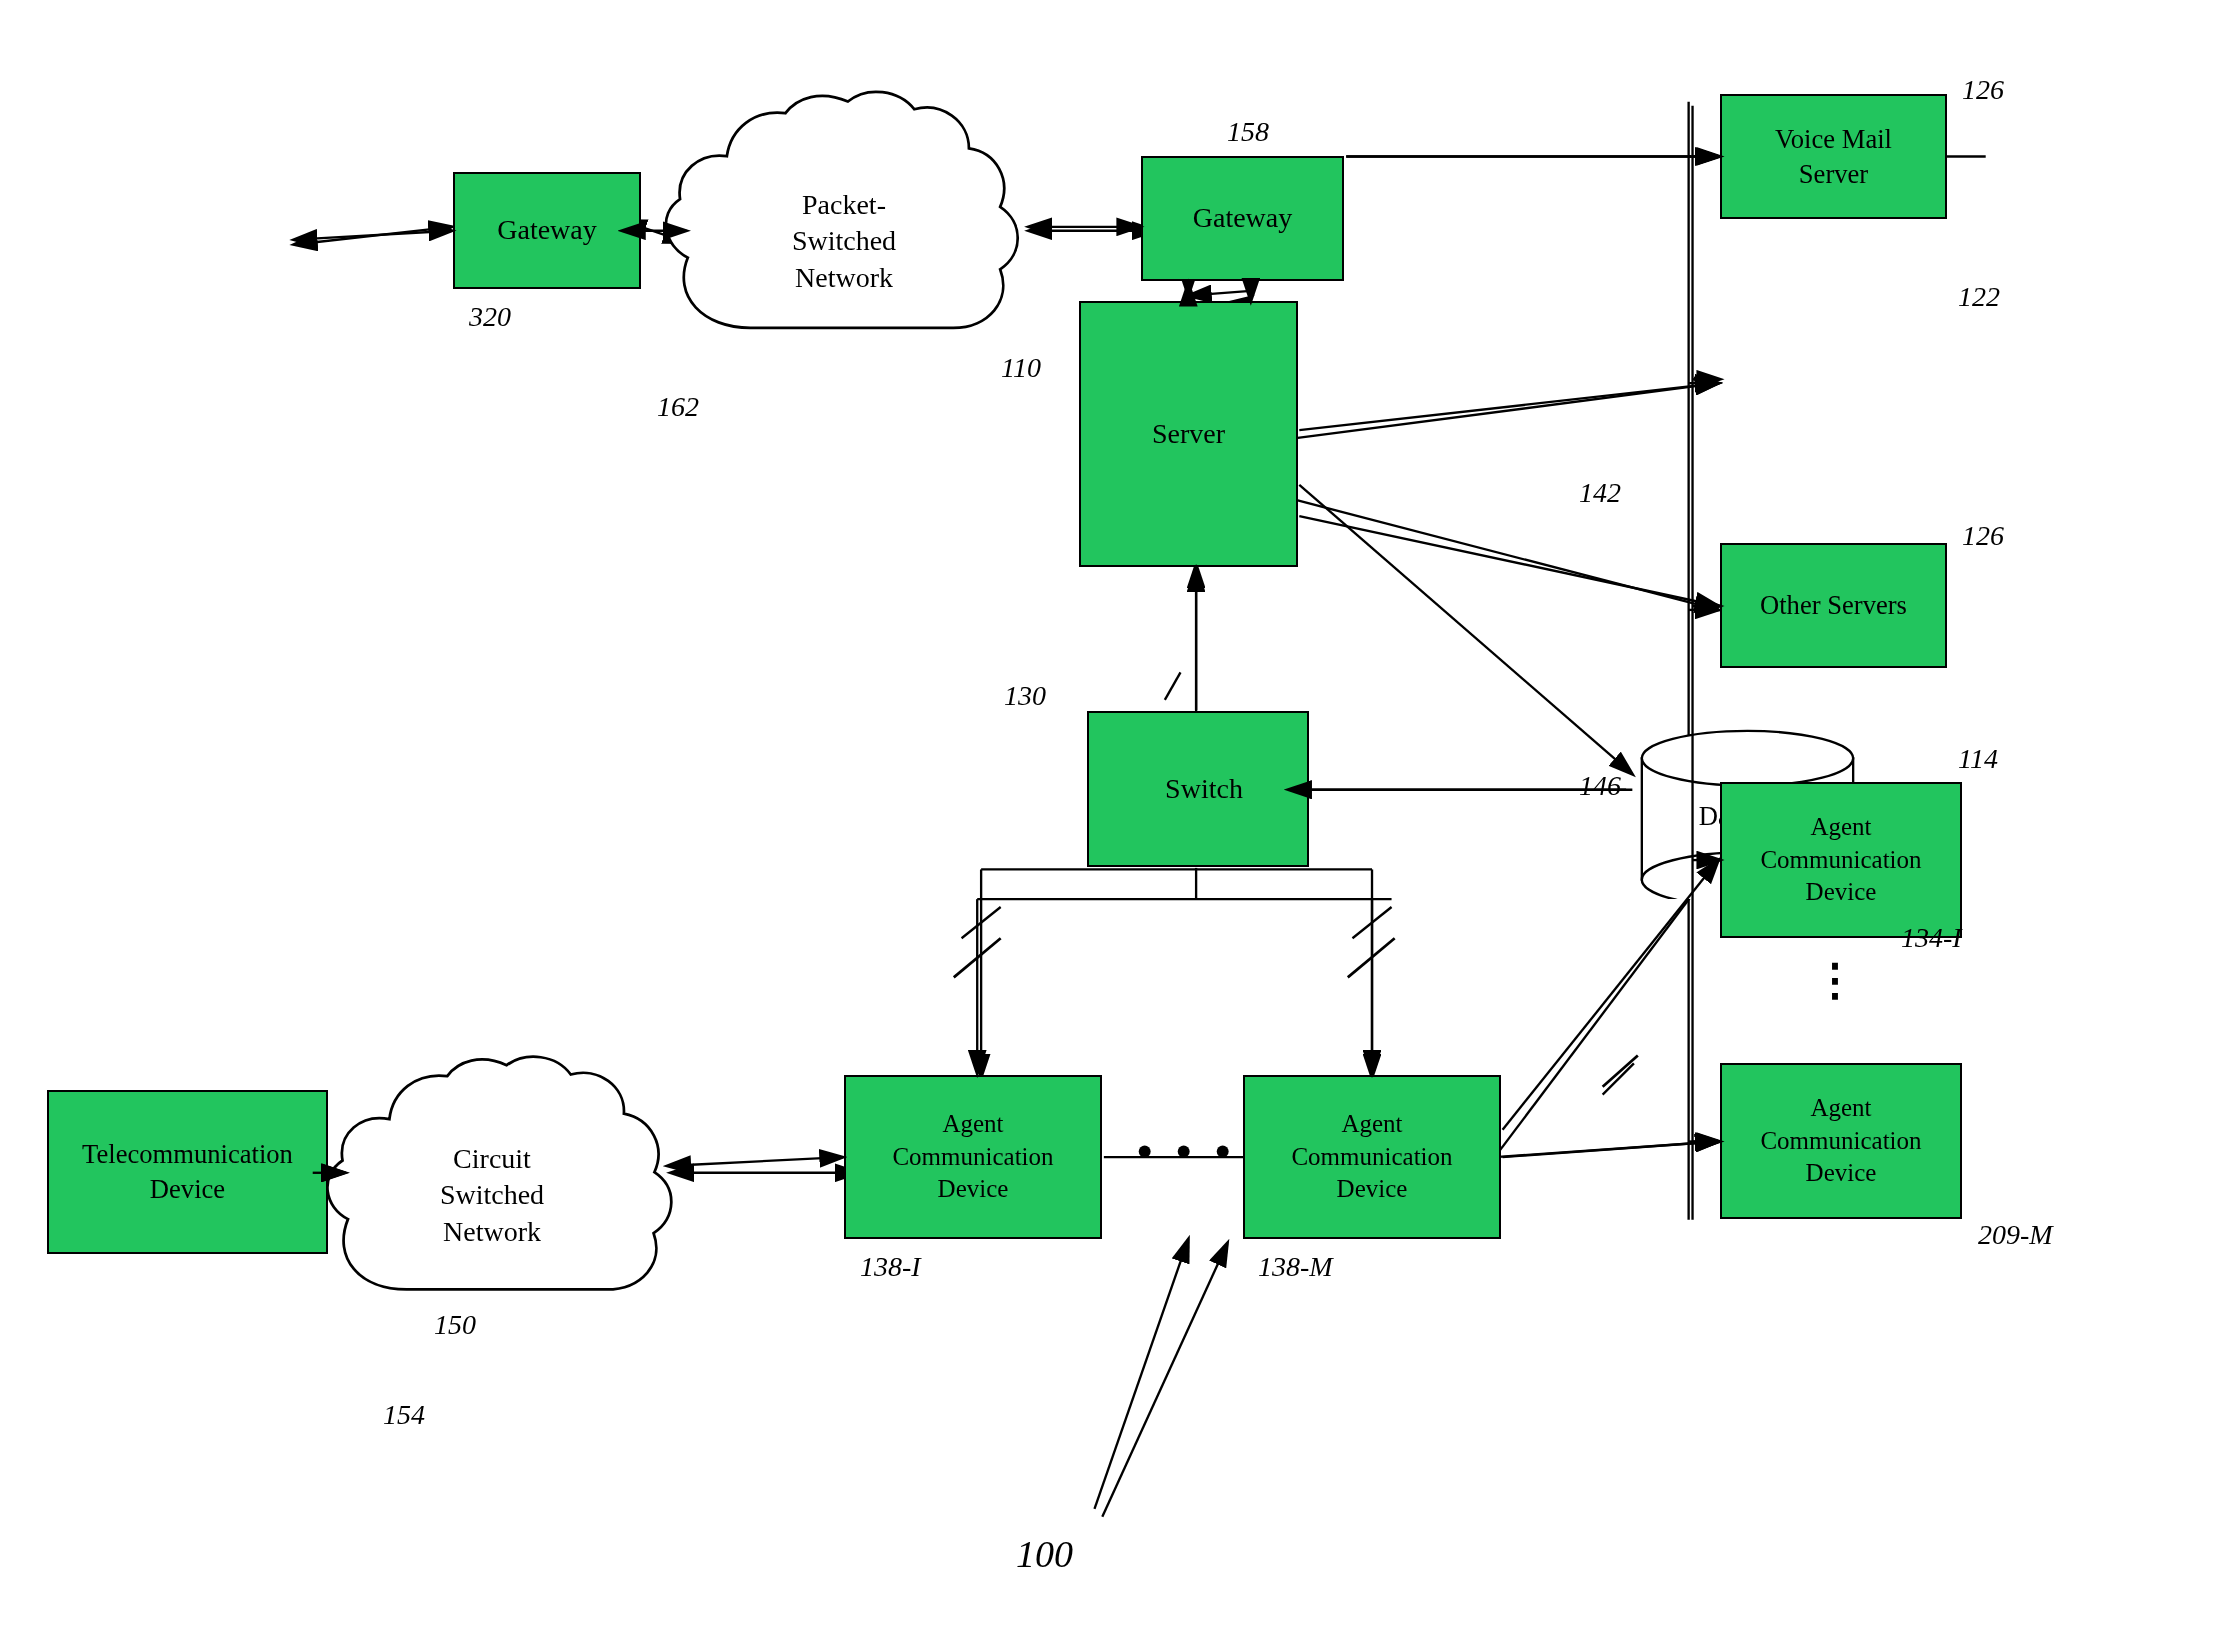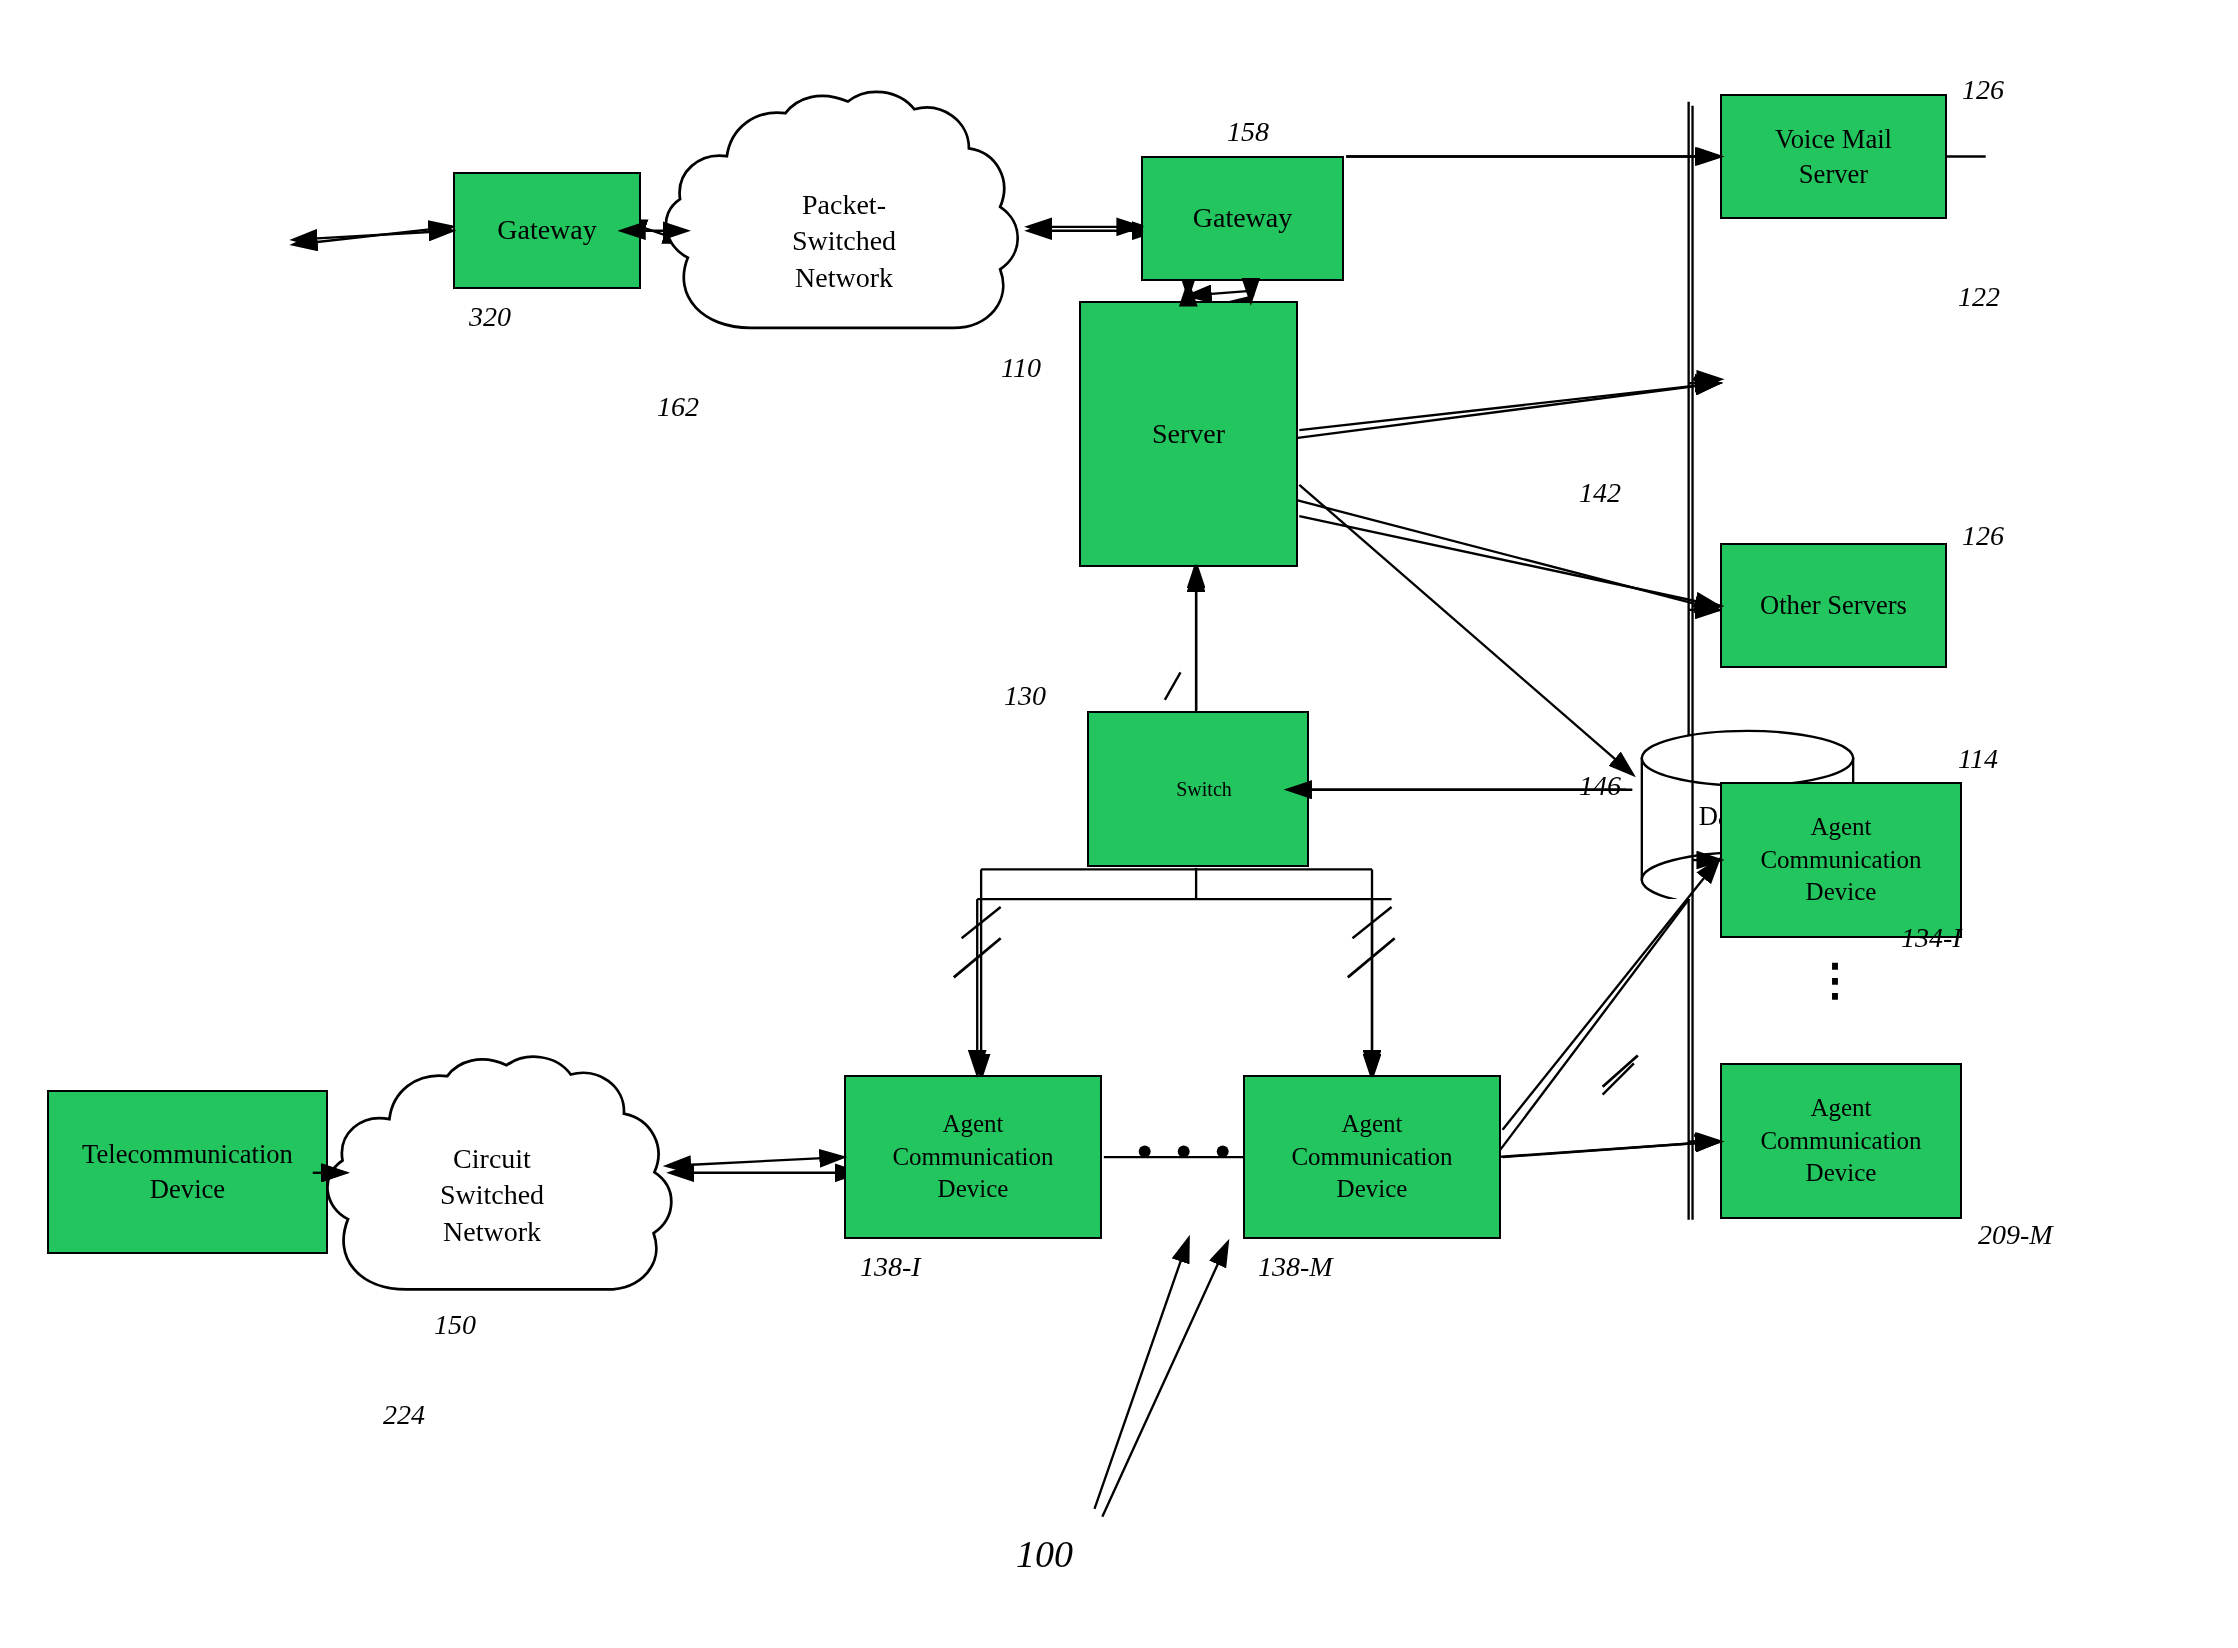--- a/index.html
+++ b/index.html
@@ -185,21 +185,21 @@
   </div>
 
   <div class="box" style="left:1079px; top:301px; width:219px; height:266px; font-size:28px;">
     <span>Server</span>
   </div>
 
   <div class="label" style="left:1001px; top:352px;">
     <span>110</span>
   </div>
 
-  <div class="box" style="left:1087px; top:711px; width:222px; height:156px; font-size:20px;padding-left:12px;">
+  <div class="box" style="left:1087px; top:711px; width:222px; height:156px; font-size:28px;padding-left:12px;">
     <span>Switch</span>
   </div>
 
   <div class="label" style="left:1004px; top:680px;">
     <span>130</span>
   </div>
 
   <div class="label" style="left:1579px; top:758px;margin-top:12px;">
     <span>146</span>
   </div>
@@ -288,21 +288,21 @@
     <div class="cloud-label" style="left:66px; top:94px; width:242px; font-size:28px; line-height:1.3;">
       Circuit<br>Switched<br>Network
     </div>
   </div>
 
   <div class="label" style="left:434px; top:1309px;">
     <span>150</span>
   </div>
 
   <div class="label" style="left:383px; top:1399px;">
-    <span>224</span>
+    <span>154</span>
   </div>
 
   <div class="box" style="left:844px; top:1075px; width:258px; height:164px; font-size:25px;">
     <span>Agent<br>Communication<br>Device</span>
   </div>
 
   <div class="label" style="left:860px; top:1251px;">
     <span>138-I</span>
   </div>
 

